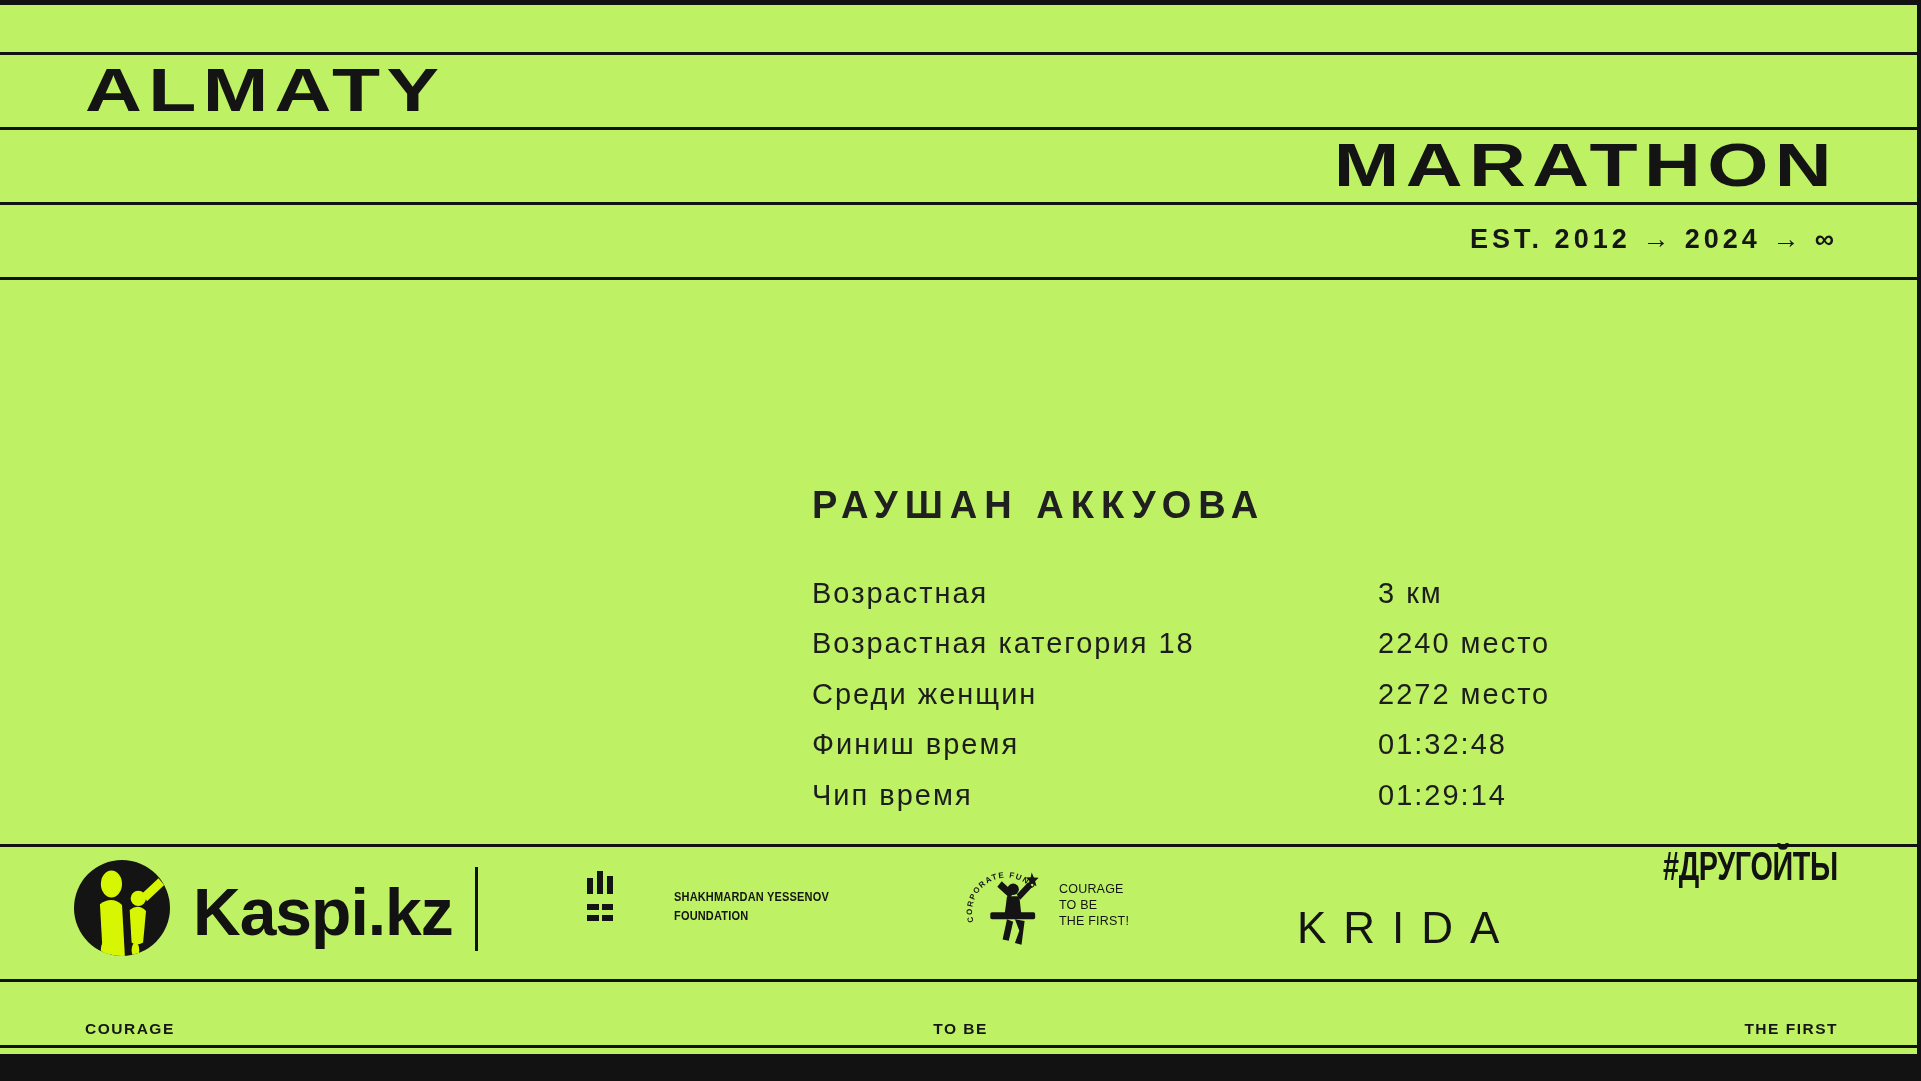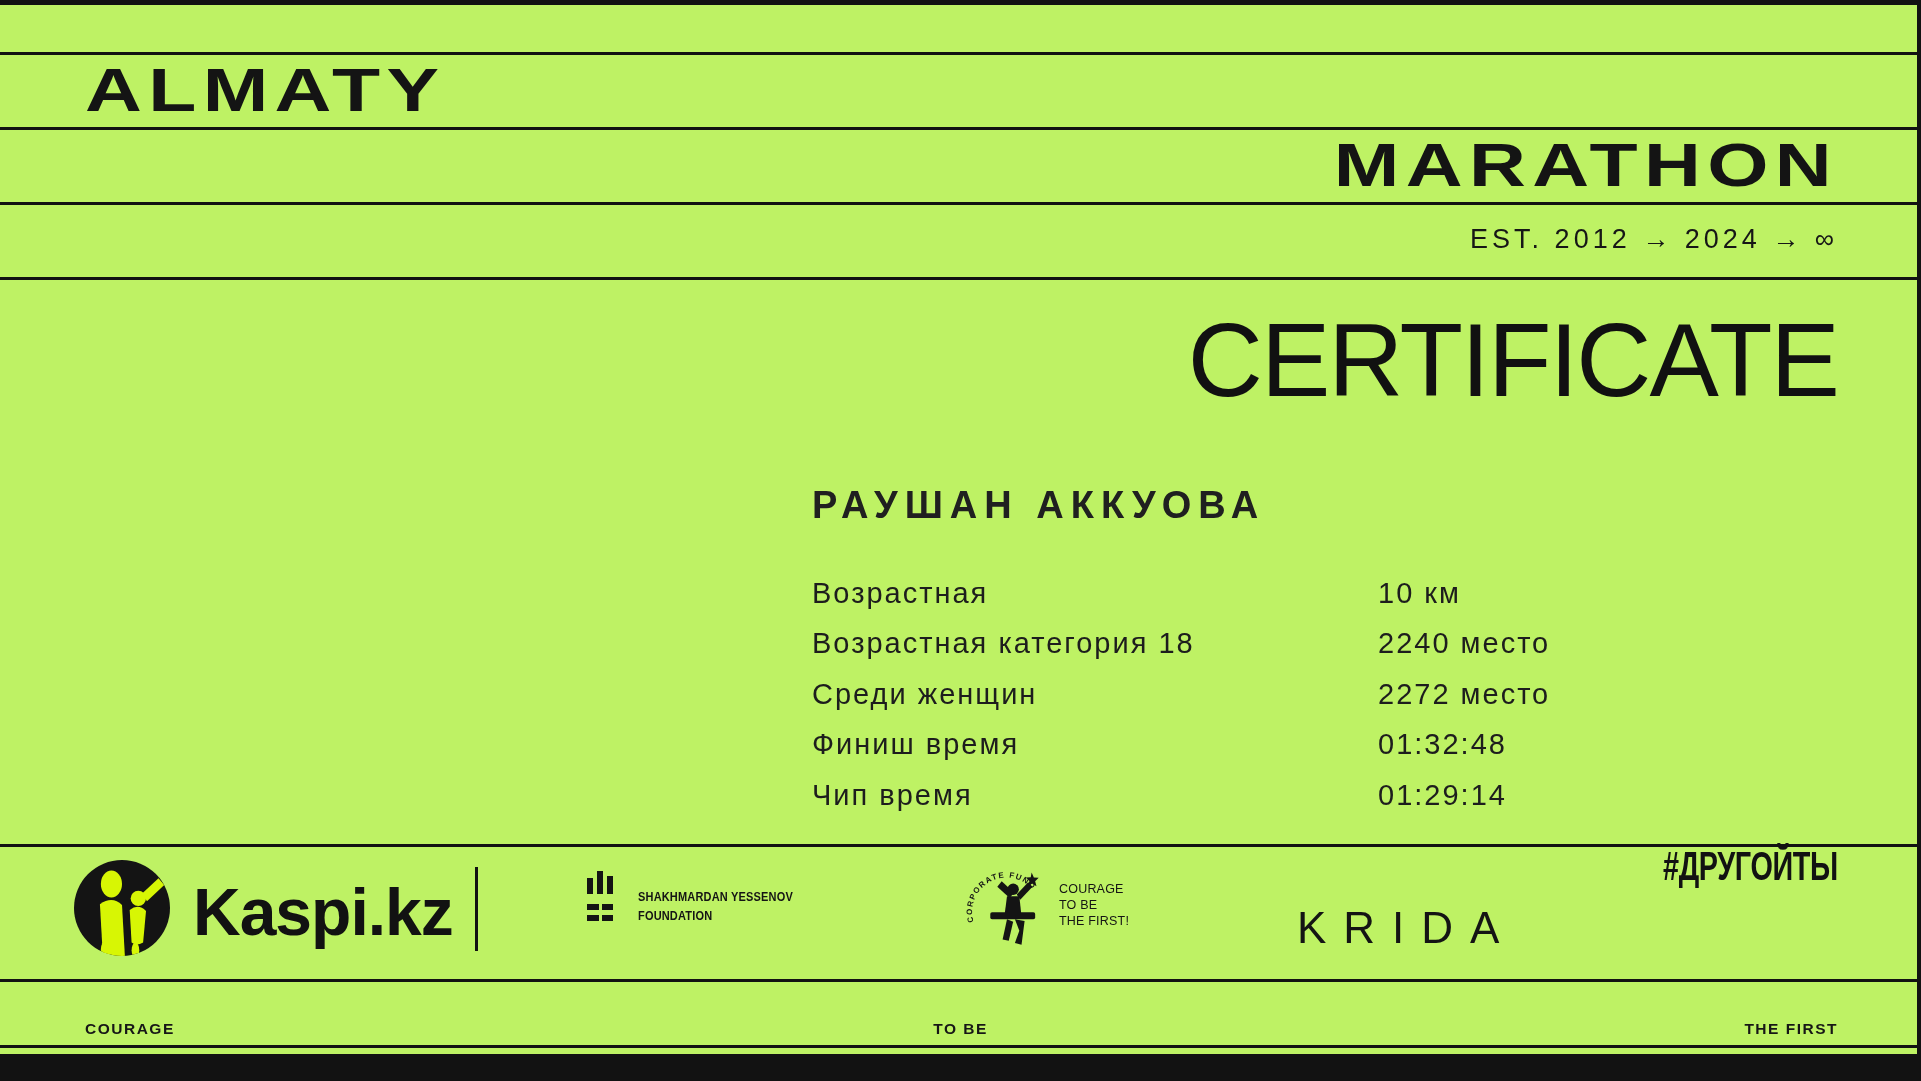--- a/index.html
+++ b/index.html
@@ -21,21 +21,21 @@
   .band-marathon{top:127px;right:83px;justify-content:flex-end;}
   .band-est{top:202px;right:83px;justify-content:flex-end;}
 
   .wordmark{
     font-size:62px;font-weight:700;letter-spacing:5px;color:#141414;
     line-height:1;white-space:nowrap;
   }
   .stretch-left{transform:scaleX(1.27);transform-origin:left center;display:inline-block;}
   .stretch-right{transform:scaleX(1.27);transform-origin:right center;display:inline-block;}
   .est-text{
-    font-size:27px;font-weight:400;letter-spacing:4px;color:#161616;
+    font-size:27px;font-weight:700;letter-spacing:4px;color:#161616;
     line-height:1;white-space:nowrap;
   }
 
   .title{
     position:absolute;top:300px;right:83px;height:120px;
     display:flex;align-items:center;
     font-size:104px;font-weight:400;letter-spacing:-2px;color:#111;
     line-height:1;white-space:nowrap;
   }
 
@@ -54,21 +54,21 @@
   }
 
   .footer{position:absolute;left:0;top:844px;width:100%;height:139px;}
   .kaspi{position:absolute;left:74px;top:16px;width:96px;height:96px;}
   .kaspi-text{
     position:absolute;left:193px;top:0;height:135px;display:flex;align-items:center;
     font-size:66px;font-weight:700;color:#121212;letter-spacing:-1px;white-space:nowrap;
   }
   .divider{position:absolute;left:475px;top:23px;width:3px;height:84px;background:#121212;}
 
-  .yessenov{position:absolute;left:587px;top:12px;display:flex;align-items:flex-start;}
+  .yessenov{position:absolute;left:587px;top:12px;display:flex;align-items:flex-start;gap:36px;}
   .yessenov-icon{width:27px;height:56px;margin-top:15px;}
   .yessenov-text{
     margin-left:24px;margin-top:32px;
     font-size:12.5px;font-weight:700;letter-spacing:0.2px;color:#141414;line-height:1.5;
     transform:scaleX(0.88);transform-origin:left center;white-space:nowrap;
   }
 
   .fund{position:absolute;left:963px;top:18px;display:flex;align-items:center;}
   .fund-svg{width:88px;height:88px;}
   .fund-text{
@@ -113,28 +113,27 @@
   <div class="band band-almaty">
     <span class="wordmark stretch-left">ALMATY</span>
   </div>
   <div class="band band-marathon">
     <span class="wordmark stretch-right">MARATHON</span>
   </div>
   <div class="band band-est">
     <span class="est-text">EST. 2012 → 2024 → ∞</span>
   </div>
 
-  <div class="title">CERTIFICATE</div>
 
   <div class="athlete">РАУШАН АККУОВА</div>
 
   <div class="results">
     <div class="result-row">
       <span>Возрастная</span>
-      <span>10 км</span>
+      <span>3 км</span>
     </div>
     <div class="result-row">
       <span>Возрастная категория 18</span>
       <span>2240 место</span>
     </div>
     <div class="result-row">
       <span>Среди женщин</span>
       <span>2272 место</span>
     </div>
     <div class="result-row">

